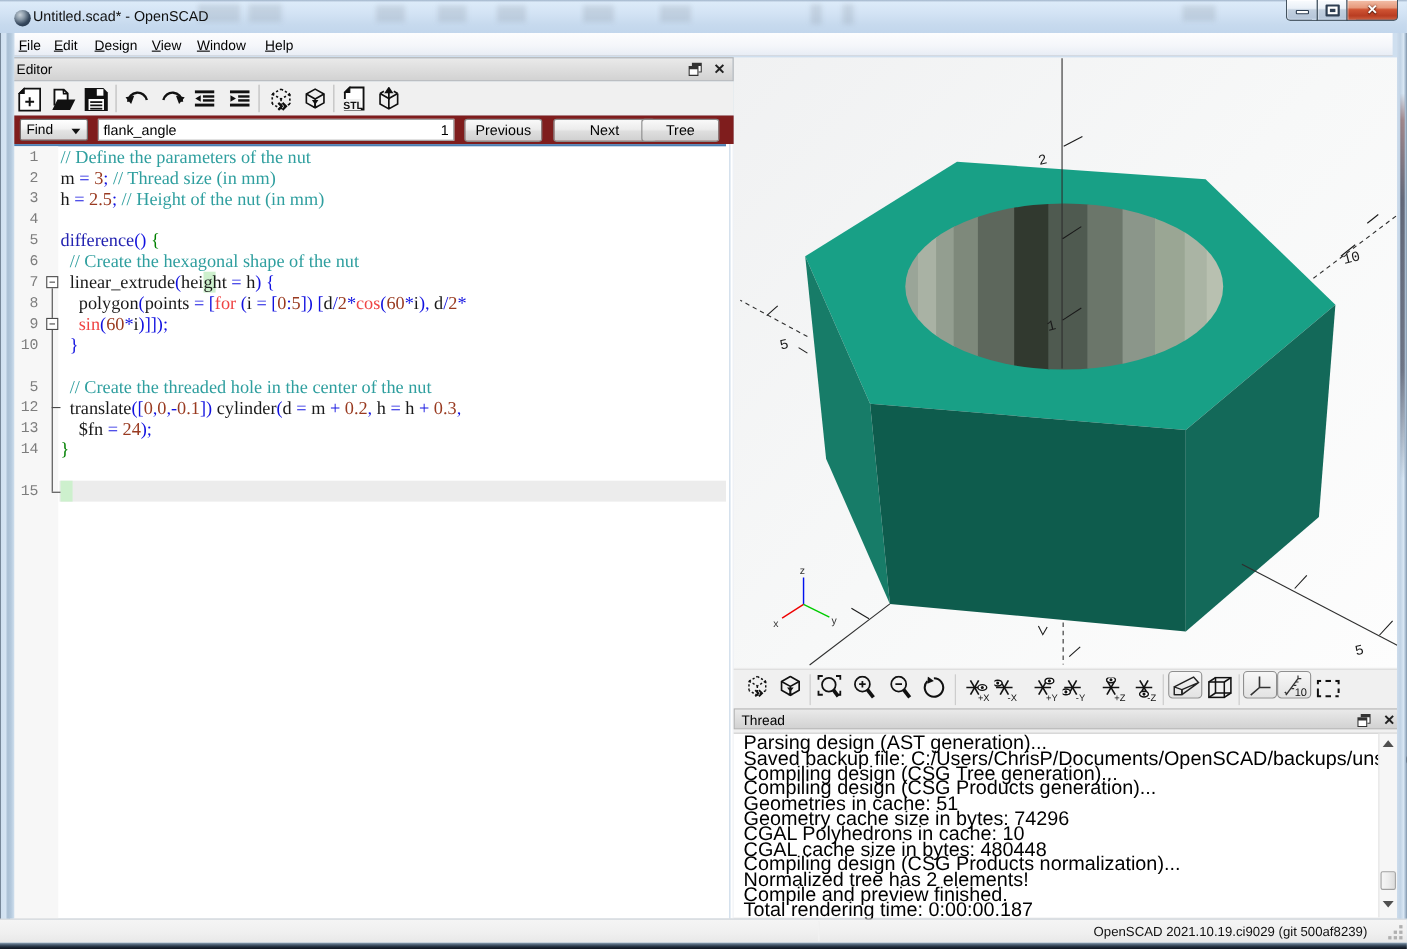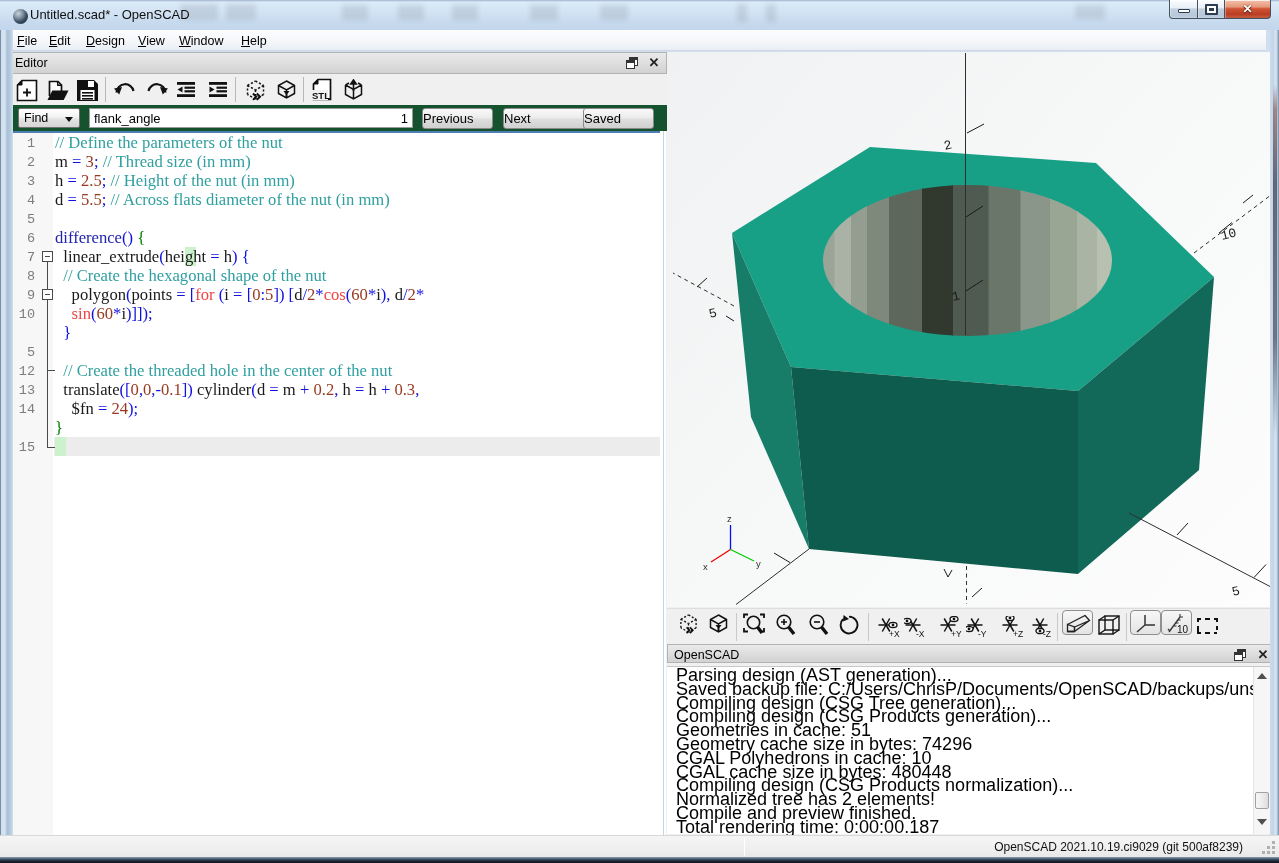--- a/index.html
+++ b/index.html
@@ -42,30 +42,30 @@
  border:1px solid #b3b3b3;font-size:12.5px;color:#000;}
 #edittitle{left:8px;top:52px;width:659px;}
 #contitle{left:667px;top:644px;width:604px;height:19px;}
 .dt-text{position:absolute;left:6px;top:3px;}
 .floaticon{position:absolute;top:4px;width:12px;height:12px;}
 .floaticon .b{position:absolute;right:0;top:0;width:9px;height:9px;border:1px solid #333;border-top:3px solid #333;background:#fff;}
 .floaticon .f{position:absolute;left:0;bottom:0;width:9px;height:9px;border:1px solid #333;border-top:3px solid #333;background:#fff;}
 .xicon{position:absolute;top:3px;width:14px;height:14px;font-size:13px;font-weight:bold;color:#222;text-align:center;line-height:14px;}
 
 #edtoolbar{position:absolute;left:8px;top:74px;width:659px;height:31px;background:#f0f0f0;}
-#findbar{position:absolute;left:8px;top:105px;width:659px;height:26px;background:#14532d;text-decoration:underline;}
+#findbar{position:absolute;left:8px;top:105px;width:659px;height:26px;background:#7f1d1d;text-decoration:underline;}
 .sep{position:absolute;width:1px;background:#b8b8b8;}
 #findcombo{position:absolute;left:10px;top:3px;width:62px;height:20px;border:1px solid #707070;border-radius:2px;
  background:linear-gradient(180deg,#ffffff 0,#f2f2f2 45%,#e3e3e3 55%,#d5d5d5 100%);font-size:12.5px;color:#000;}
 #findcombo .lbl{position:absolute;left:5px;top:2px;}
 #findcombo .arr{position:absolute;right:6px;top:8px;width:0;height:0;border-left:4px solid transparent;border-right:4px solid transparent;border-top:5px solid #111;}
 #findfield{position:absolute;left:81px;top:3px;width:324px;height:20px;border:1px solid #999;background:#fff;font-size:13px;color:#000;}
 #findfield .t{position:absolute;left:4px;top:2px;text-align:right;}
 #findfield .num1{position:absolute;right:4px;top:2px;}
-.fbtn{position:absolute;top:3px;height:21px;border:1px solid #8a8a8a;border-radius:3px;font-size:13px;color:#000;text-align:left;
+.fbtn{position:absolute;top:3px;height:21px;border:1px solid #8a8a8a;border-radius:3px;font-size:13px;color:#000;text-align:center;
  background:linear-gradient(180deg,#f9f9f9 0,#ececec 45%,#dedede 55%,#d0d0d0 100%);line-height:19px;}
 
 #scintilla{position:absolute;left:8px;top:131px;width:652px;height:704px;background:#fff;border-top:2px solid #4d7fb2;border-left:1px solid #7fa3c6;}
 #margin{position:absolute;left:0px;top:0;width:44px;height:702px;background:#f7f7f7;}
 .lnum{position:absolute;left:0;width:26px;text-align:right;font-family:"Liberation Mono",monospace;font-size:13.5px;line-height:19px;color:#7d7d7d;}
 #caretline{position:absolute;left:45px;top:304px;width:606px;height:19px;background:#ececec;}
 .bracebox{position:absolute;width:11px;height:19px;background:#cdf0cd;}
 #code{position:absolute;left:46px;top:0;font-family:Liberation Serif, serif;font-size:16.6px;line-height:19px;color:#1a1a1a;}
 .row{height:19px;white-space:pre;}
 .c{color:#2f9f9f;}.k{color:#2222b0;}.g{color:#ef4444;}.b{color:#1111e0;}.n{color:#993a20;}.gm{color:#008000;}
@@ -214,21 +214,21 @@
  <div id="findcombo">
         <div class="lbl">Find</div>
         <div class="arr"></div>
       </div>
  <div id="findfield">
         <div class="t">flank_angle</div>
         <div class="num1">1</div>
       </div>
  <div class="fbtn" style="left:414px;width:71px">Previous</div>
  <div class="fbtn" style="left:495px;width:93px">Next</div>
- <div class="fbtn" style="left:575px;width:71px">Saved</div>
+ <div class="fbtn" style="left:575px;width:71px">Tree</div>
 </div>
 
 <div style="position:absolute;left:660px;top:131px;width:7px;height:704px;background:#fff;border-right:1px solid #eef1f4"></div>
 <div style="position:absolute;left:663px;top:131px;width:1px;height:704px;background:#c3d4e6"></div>
 <div id="scintilla">
  <div id="margin"></div>
  <div id="caretline"></div>
  <div class="bracebox" style="left:176px;top:114px"></div>
  <div class="bracebox" style="left:46px;top:304px"></div>
  <div class="lnum" style="top:1px">1</div>
@@ -248,25 +248,24 @@
  <div class="lnum" style="top:305px">15</div>
  <div class="foldline" style="left:38px;top:129px;width:1px;height:185px"></div>
  <div class="foldline" style="left:38px;top:237px;width:8px;height:1px"></div>
  <div class="foldline" style="left:38px;top:314px;width:8px;height:1px"></div>
  <div class="foldbox" style="top:118px"></div>
  <div class="foldbox" style="top:156px"></div>
  <div id="code">
         <div class="row"><span class="c">// Define the parameters of the nut</span></div>
         <div class="row">m <span class="b">=</span> <span class="n">3</span><span class="b">;</span> <span class="c">// Thread size (in mm)</span></div>
         <div class="row">h <span class="b">=</span> <span class="n">2.5</span><span class="b">;</span> <span class="c">// Height of the nut (in mm)</span></div>
-        <div class="row">d <span class="b">=</span> <span class="n">5.5</span><span class="b">;</span> <span class="c">// Across flats diameter of the nut (in mm)</span></div>
         <div class="row"> </div>
         <div class="row"><span class="k">difference</span><span class="b">()</span> <span class="gm">{</span></div>
+        <div class="row">  <span class="c">// Create the hexagonal shape of the nut</span></div>
         <div class="row">  linear_extrude<span class="b">(</span>height <span class="b">=</span> h<span class="b">)</span> <span class="b">{</span></div>
-        <div class="row">  <span class="c">// Create the hexagonal shape of the nut</span></div>
         <div class="row">    polygon<span class="b">(</span>points <span class="b">=</span> <span class="b">[</span><span class="g">for</span> <span class="b">(</span>i <span class="b">=</span> <span class="b">[</span><span class="n">0</span><span class="b">:</span><span class="n">5</span><span class="b">])</span> <span class="b">[</span>d<span class="b">/</span><span class="n">2</span><span class="b">*</span><span class="g">cos</span><span class="b">(</span><span class="n">60</span><span class="b">*</span>i<span class="b">),</span> d<span class="b">/</span><span class="n">2</span><span class="b">*</span></div>
         <div class="row">    <span class="g">sin</span><span class="b">(</span><span class="n">60</span><span class="b">*</span>i<span class="b">)]]);</span></div>
         <div class="row">  <span class="b">}</span></div>
         <div class="row"> </div>
         <div class="row">  <span class="c">// Create the threaded hole in the center of the nut</span></div>
         <div class="row">  translate<span class="b">([</span><span class="n">0</span><span class="b">,</span><span class="n">0</span><span class="b">,-</span><span class="n">0.1</span><span class="b">])</span> cylinder<span class="b">(</span>d <span class="b">=</span> m <span class="b">+</span> <span class="n">0.2</span><span class="b">,</span> h <span class="b">=</span> h <span class="b">+</span> <span class="n">0.3</span><span class="b">,</span></div>
         <div class="row">    $fn <span class="b">=</span> <span class="n">24</span><span class="b">);</span></div>
         <div class="row"><span class="gm">}</span></div>
       </div>
 </div>
@@ -481,21 +480,21 @@
    <text x="11" y="20" font-family="Liberation Sans" font-size="10" fill="#111">10</text>
   </svg>
  </div>
  <svg style="left:530px;top:9px" width="21" height="16" viewBox="0 0 21 16">
   <g stroke="#111" stroke-width="2" fill="none">
    <path d="M1 4 V1 H4 M8 1 H13 M17 1 H20 V4 M20 8 V12 M20 15 H17 M13 15 H8 M4 15 H1 V12 M1 8 V12" stroke-dasharray="none"></path>
   </g>
  </svg>
 </div>
 <div class="docktitle" id="contitle">
- <div class="dt-text">OpenSCAD</div>
+ <div class="dt-text">Thread</div>
  <div class="floaticon" style="left:566px">
         <div class="b"></div>
         <div class="f"></div>
       </div>
  <div class="xicon" style="left:588px">✕</div>
 </div>
 <div id="console">
  <div id="conlines">Parsing design (AST generation)...
 Saved backup file: C:/Users/ChrisP/Documents/OpenSCAD/backups/unsaved-backup-aHlehdwu.scad
 Compiling design (CSG Tree generation)...

